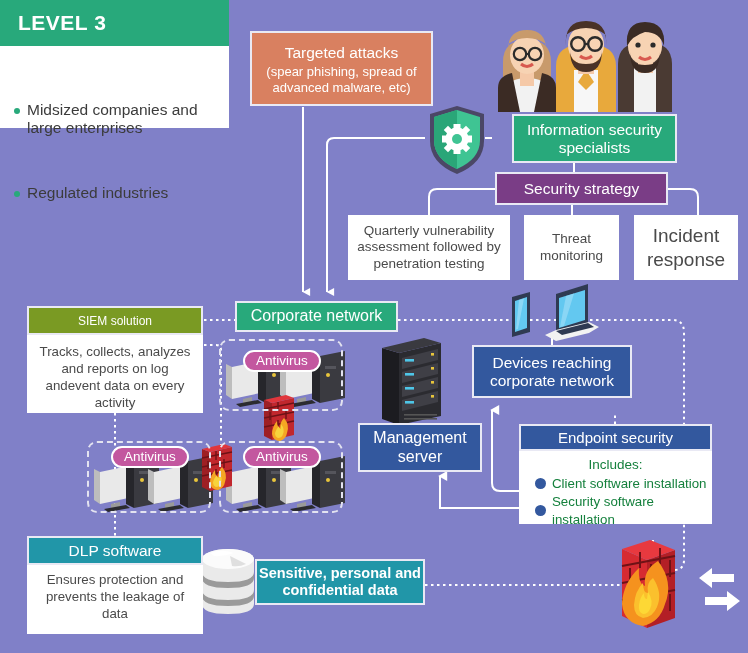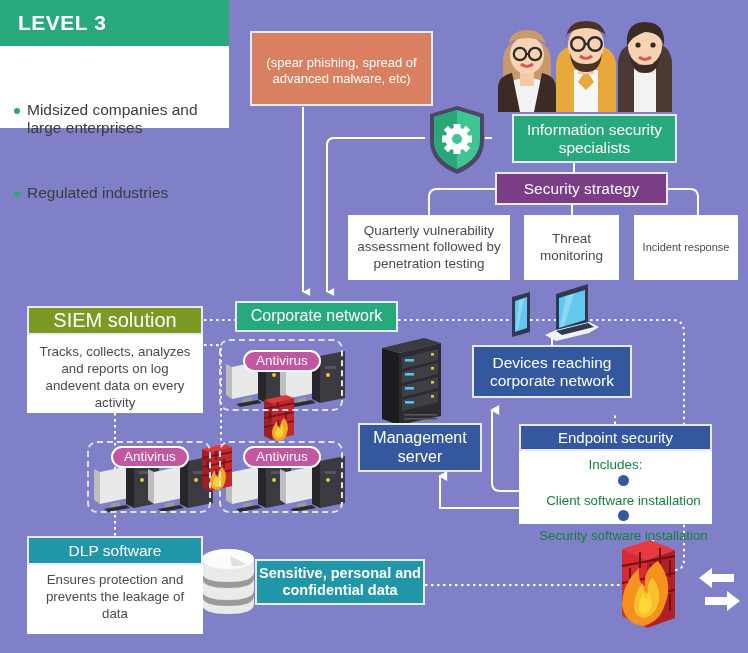--- a/index.html
+++ b/index.html
@@ -63,31 +63,31 @@
     background: #28a97b; font-size: 15.5px; flex-direction: column;
   }
 
   #secstrat-box {
     left: 495px; top: 172px; width: 173px; height: 33px;
     background: #7a3d86; font-size: 15.5px;
   }
 
   #box-quarterly { left: 348px; top: 215px; width: 162px; height: 65px; font-size: 13.5px; padding: 0 5px; }
   #box-threat    { left: 524px; top: 215px; width: 95px;  height: 65px; font-size: 13.5px; }
-  #box-incident  { left: 634px; top: 215px; width: 104px; height: 65px; font-size: 11px; }
+  #box-incident  { left: 634px; top: 215px; width: 104px; height: 65px; font-size: 19px; }
 
   #corporate-network {
     left: 235px; top: 301px; width: 163px; height: 31px;
     background: #28a97b; font-size: 16px;
   }
 
   
   #siem-card { left: 27px; top: 306px; width: 176px; height: 107px; background:#fff; }
   #siem-head {
-    height: 29px; background: #7a9a23; color: #fff; font-size: 20px;
+    height: 29px; background: #7a9a23; color: #fff; font-size: 12px;
     display: flex; align-items: center; justify-content: center;
     border: 2px solid #e9e9f4;
   }
   #siem-body {
     padding: 9px 7px 0; text-align: center; color: #4a4a4a;
     font-size: 13.3px; line-height: 1.27;
   }
 
   
   #dlp-card { left: 27px; top: 536px; width: 176px; height: 98px; background:#fff; }
@@ -118,21 +118,21 @@
   #endpoint-card { left: 519px; top: 424px; width: 193px; height: 100px; background: #fff; }
   #endpoint-head {
     height: 27px; background: #33589e; color:#fff; font-size: 15px;
     display:flex; align-items:center; justify-content:center;
     border: 2px solid #e9e9f4;
   }
   #endpoint-body { padding: 6px 0 0; color:#15803d; }
   #endpoint-includes { text-align:center; font-size:13.5px; margin-bottom: 3px; }
   .ep-li {
     display:flex; align-items:center; gap:6px;
-    font-size: 13.3px; line-height: 1.3; padding-left: 16px; margin-top: 1px; flex-direction: column;
+    font-size: 13.3px; line-height: 1.3; padding-left: 16px; margin-top: 1px;
   }
   .ep-li .bdot {
     width: 11px; height: 11px; border-radius: 50%;
     background: #33589e; flex: 0 0 11px;
   }
 
   
   .av-pill {
     background: #c3579f; color: #fff; font-size: 13.5px;
     border: 2px solid #ffffff; border-radius: 12px;
@@ -466,20 +466,21 @@
     <span>Antivirus</span>
   </div>
   <div class="av-pill abs" style="left:111px; top:446px;">
     <span>Antivirus</span>
   </div>
   <div class="av-pill abs" style="left:243px; top:446px;">
     <span>Antivirus</span>
   </div>
 
   <div id="targeted-attacks" class="flatbox abs">
+    <div class="t1">Targeted attacks</div>
     <div class="t2">(spear phishing, spread of advanced malware, etc)</div>
   </div>
 
   <div id="infosec-box" class="flatbox abs">
     <span>Information security specialists</span>
   </div>
 
   <div id="secstrat-box" class="flatbox abs">
     <span>Security strategy</span>
   </div>

